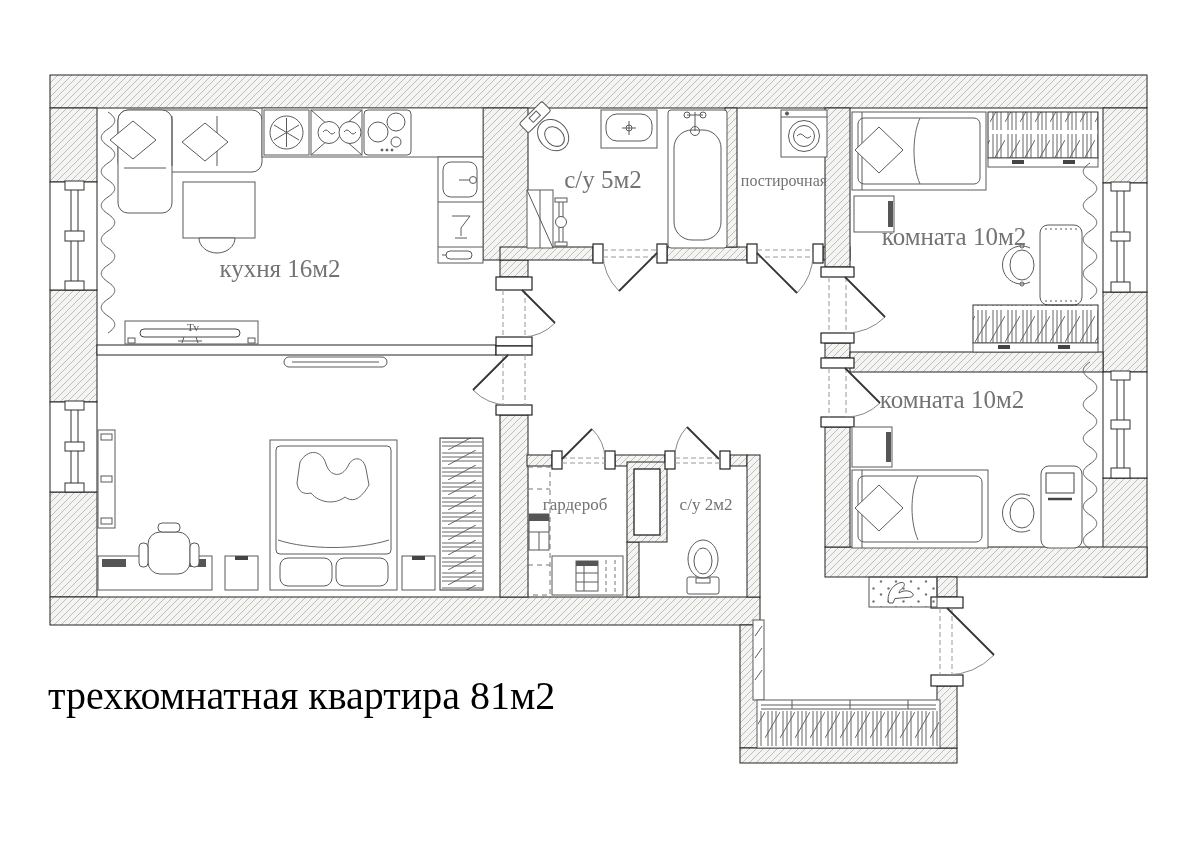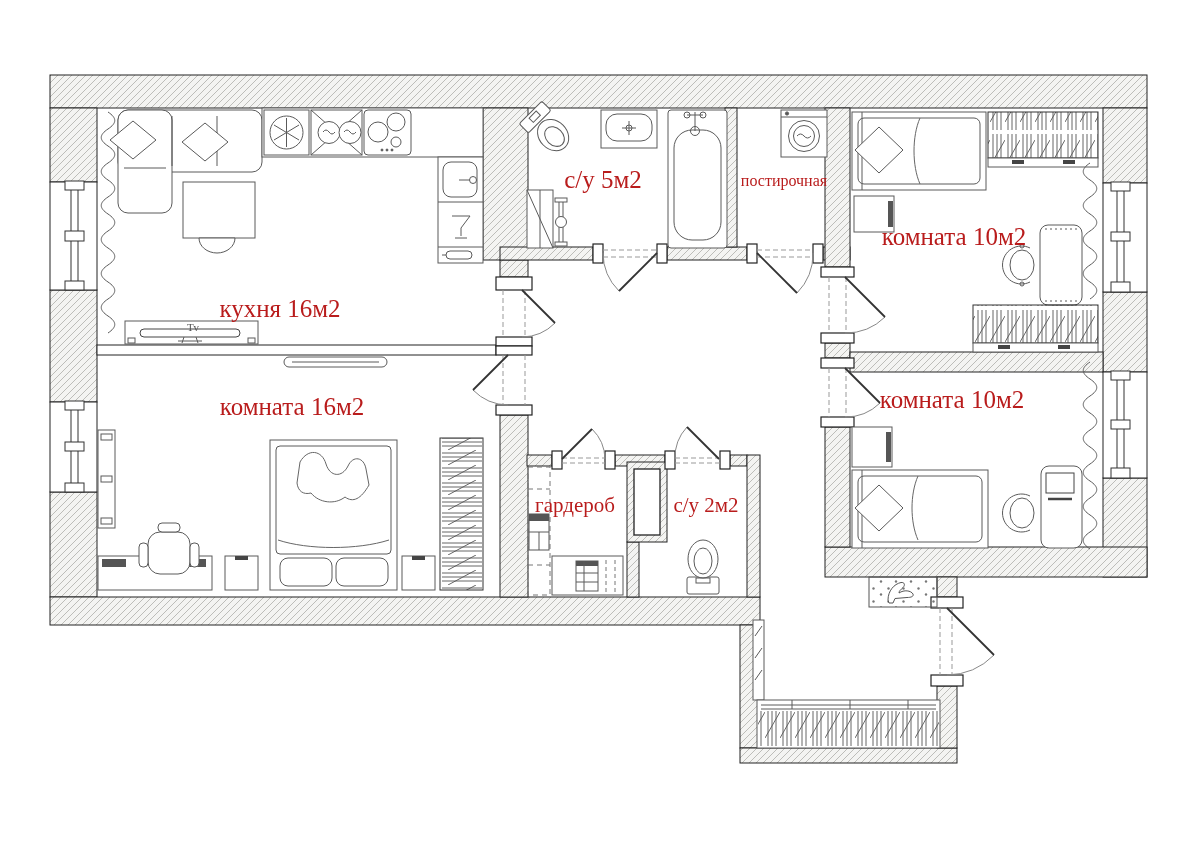--- a/index.html
+++ b/index.html
@@ -1,21 +1,21 @@
 <!DOCTYPE html>
 <html><head>
 <meta charset="utf-8">
 <style>
   html,body{margin:0;padding:0;background:#fff;}
   .stage{position:relative;width:1190px;height:841px;background:#ffffff;overflow:hidden;
          font-family:"Liberation Serif", serif;}
   .plan-svg{position:absolute;left:0;top:0;}
-  .room-label{position:absolute;transform:translate(-50%,-50%);white-space:nowrap;color:#b91c1c;}
+  .room-label{position:absolute;transform:translate(-50%,-50%);white-space:nowrap;color:#737373;}
   .fs25{font-size:25px;}
-  .fs21{font-size:21px;}
+  .fs21{font-size:17px;}
   .fs16{font-size:16px;}
   .fs9{font-size:11px;color:#555;}
   .plan-title{position:absolute;left:48px;top:672px;font-size:40px;color:#000;white-space:nowrap;}
 </style>
 </head>
 <body>
 
 <div class="stage">
 
 <svg class="plan-svg" width="1190" height="841" viewBox="0 0 1190 841">
@@ -404,23 +404,23 @@
     </g>
     <g>
       <rect x="757" y="700" width="183" height="48" fill="#fff"></rect>
       <rect x="758" y="711" width="181" height="36" fill="url(#hangV)" stroke="none"></rect>
       <path d="M761,705 H936 M761,709 H936"></path>
       <path d="M792,700 V709 M850,700 V709 M908,700 V709"></path>
     </g>
   </g>
 </svg>
 
-<div class="room-label fs25" style="left:280px;top:269px;margin-top:40px;">кухня 16м2</div>
-<div class="room-label fs25" style="left:292px;top:407px;">комната 16м2</div>
+<div class="room-label fs25" style="left:280px;top:269px;">кухня 16м2</div>
 <div class="room-label fs25" style="left:603px;top:180px;">с/у 5м2</div>
 <div class="room-label fs16" style="left:784px;top:181px;text-align:right;">постирочная</div>
 <div class="room-label fs25" style="left:954px;top:237px;">комната 10м2</div>
 <div class="room-label fs25" style="left:952px;top:400px;">комната 10м2</div>
 <div class="room-label fs21" style="left:575px;top:505px;">гардероб</div>
 <div class="room-label fs21" style="left:706px;top:505px;">с/у 2м2</div>
 <div class="room-label fs9" style="left:193px;top:327px;">Tv</div>
+<div class="plan-title">трехкомнатная квартира 81м2</div>
 
 </div>
 
 </body></html>

